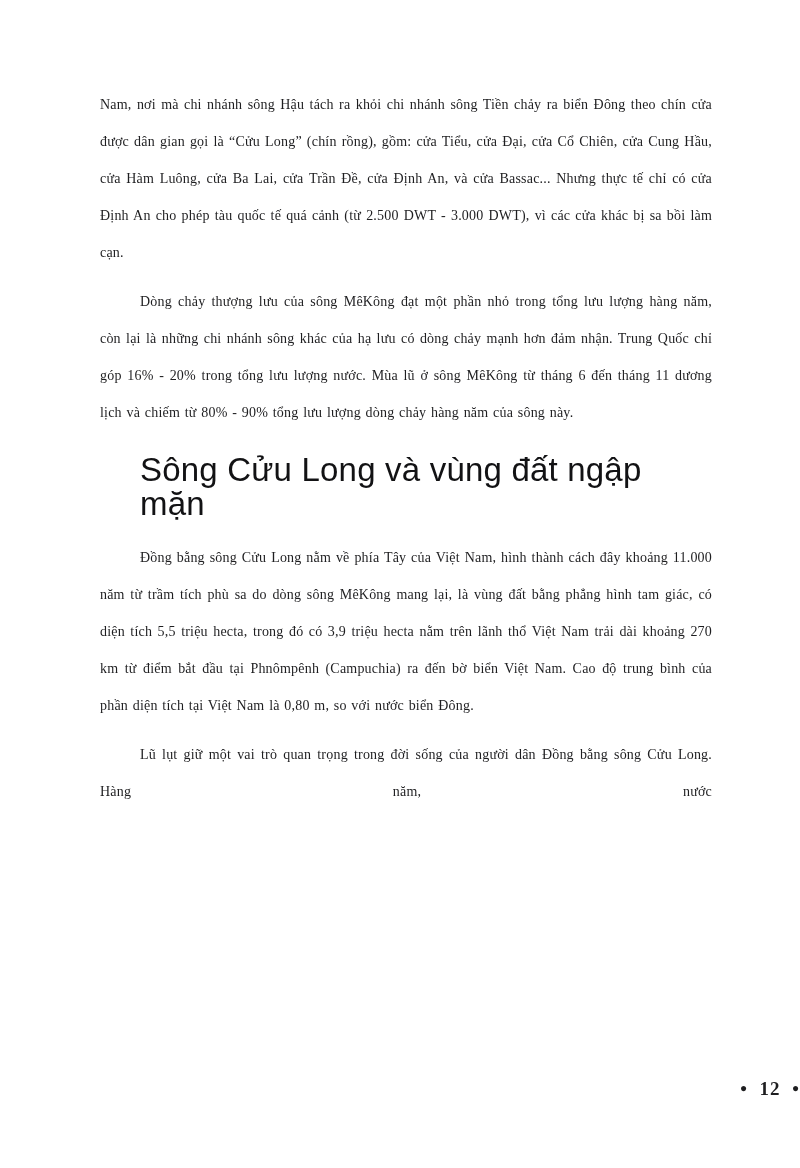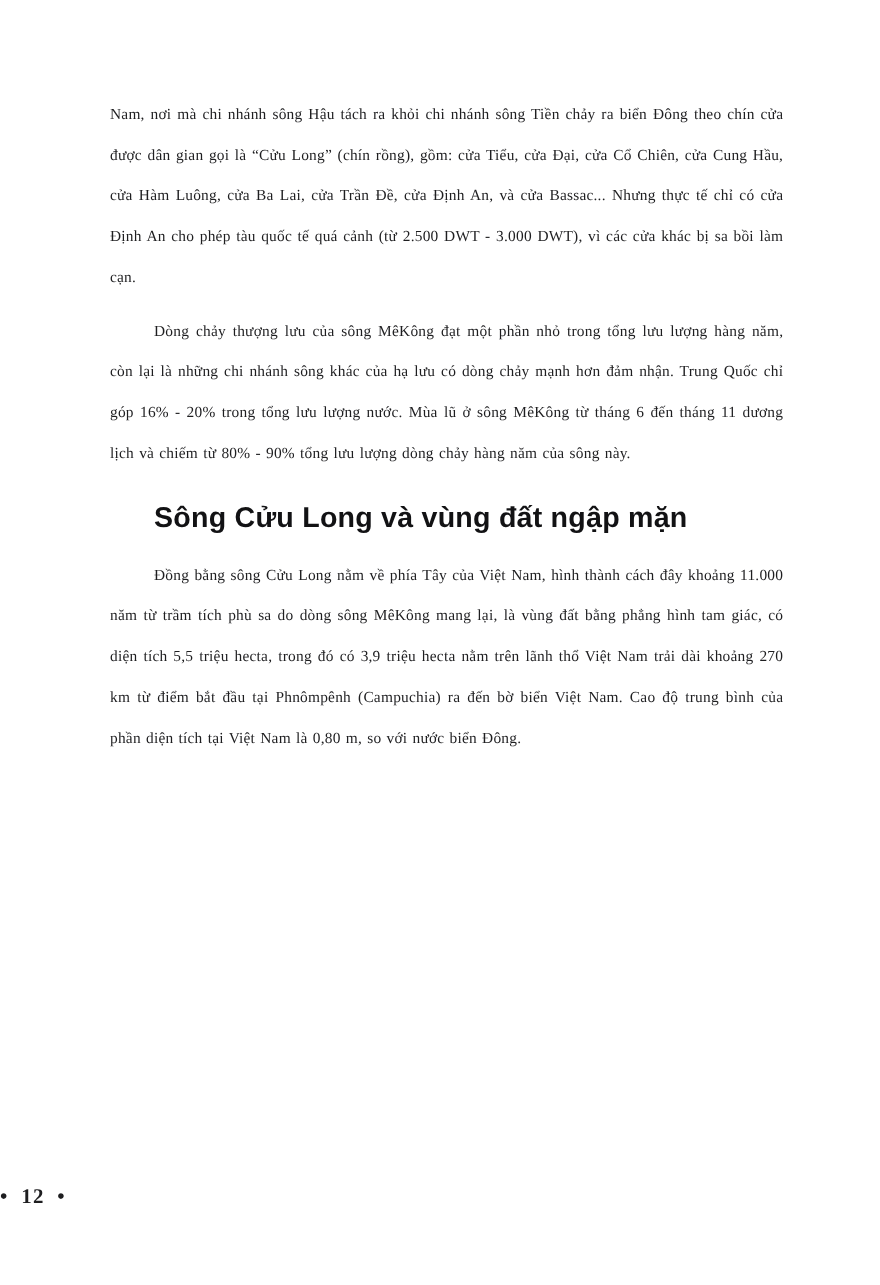--- a/index.html
+++ b/index.html
@@ -37,33 +37,33 @@
   }
   .para.no-indent {
     text-indent: 0;
   }
   .para.continues {
     text-align-last: justify;
     margin-bottom: 0;
   }
   .heading {
     font-family: "Liberation Sans", sans-serif;
-    font-weight: 700;
-    font-size: 26px;
+    font-weight: 400;
+    font-size: 33px;
     line-height: 34px;
     color: #121214;
     margin: 22px 0 18px 40px;
     letter-spacing: 0.2px;
   }
   .footer {
     position: absolute;
     left: 0;
     right: 0;
     top: 1078px;
-    text-align: left;
+    text-align: right;
     font-family: "Liberation Serif", serif;
     font-size: 19px;
     font-weight: 700;
     color: #1e1e20;
     letter-spacing: 1px;
     word-spacing: 6px;
   }
 </style>
 </head>
 <body>
@@ -73,18 +73,19 @@
   <div class="text-block">
 
     <p class="para no-indent">Nam, nơi mà chi nhánh sông Hậu tách ra khỏi chi nhánh sông Tiền chảy ra biển Đông theo chín cửa được dân gian gọi là “Cửu Long” (chín rồng), gồm: cửa Tiểu, cửa Đại, cửa Cổ Chiên, cửa Cung Hầu, cửa Hàm Luông, cửa Ba Lai, cửa Trần Đề, cửa Định An, và cửa Bassac... Nhưng thực tế chỉ có cửa Định An cho phép tàu quốc tế quá cảnh (từ 2.500 DWT - 3.000 DWT), vì các cửa khác bị sa bồi làm cạn.</p>
 
     <p class="para">Dòng chảy thượng lưu của sông MêKông đạt một phần nhỏ trong tổng lưu lượng hàng năm, còn lại là những chi nhánh sông khác của hạ lưu có dòng chảy mạnh hơn đảm nhận. Trung Quốc chỉ góp 16% - 20% trong tổng lưu lượng nước. Mùa lũ ở sông MêKông từ tháng 6 đến tháng 11 dương lịch và chiếm từ 80% - 90% tổng lưu lượng dòng chảy hàng năm của sông này.</p>
 
     <h2 class="heading">Sông Cửu Long và vùng đất ngập mặn</h2>
 
     <p class="para">Đồng bằng sông Cửu Long nằm về phía Tây của Việt Nam, hình thành cách đây khoảng 11.000 năm từ trầm tích phù sa do dòng sông MêKông mang lại, là vùng đất bằng phẳng hình tam giác, có diện tích 5,5 triệu hecta, trong đó có 3,9 triệu hecta nằm trên lãnh thổ Việt Nam trải dài khoảng 270 km từ điểm bắt đầu tại Phnômpênh (Campuchia) ra đến bờ biển Việt Nam. Cao độ trung bình của phần diện tích tại Việt Nam là 0,80 m, so với nước biển Đông.</p>
 
+    <p class="para continues">Lũ lụt giữ một vai trò quan trọng trong đời sống của người dân Đồng bằng sông Cửu Long. Hàng năm, nước</p>
 
   </div>
 
   <div class="footer">• 12 •</div>
 
 </div>
 
 </body></html>

